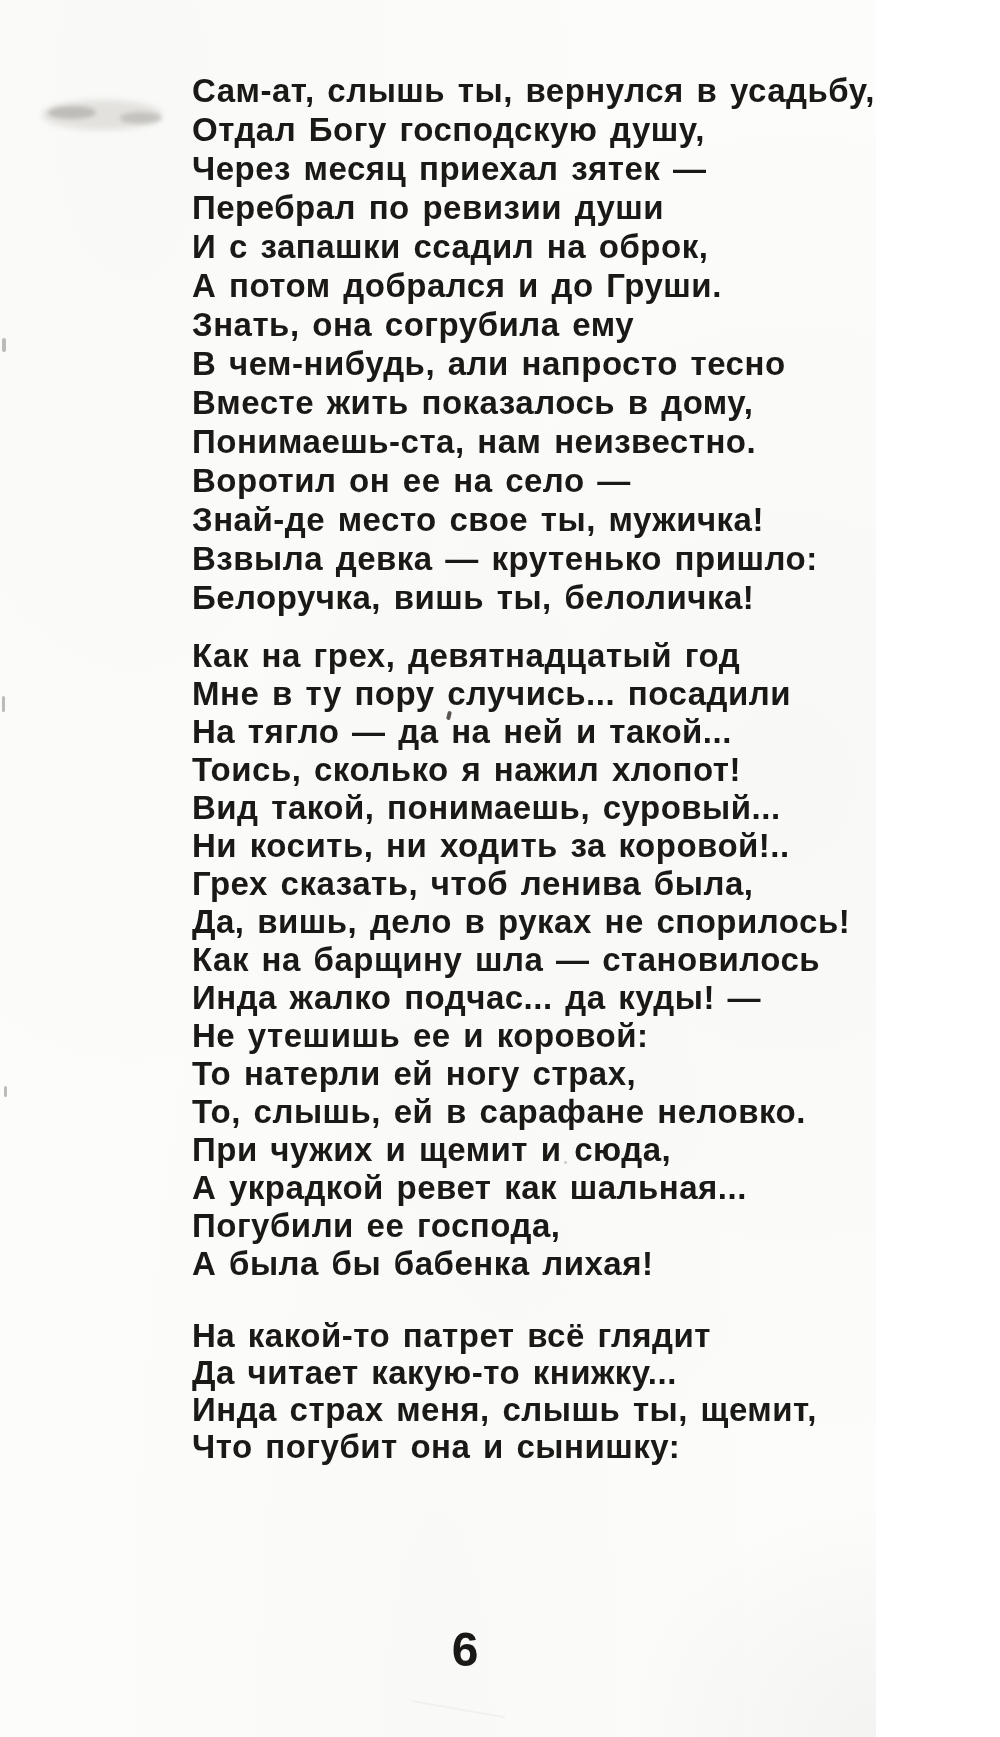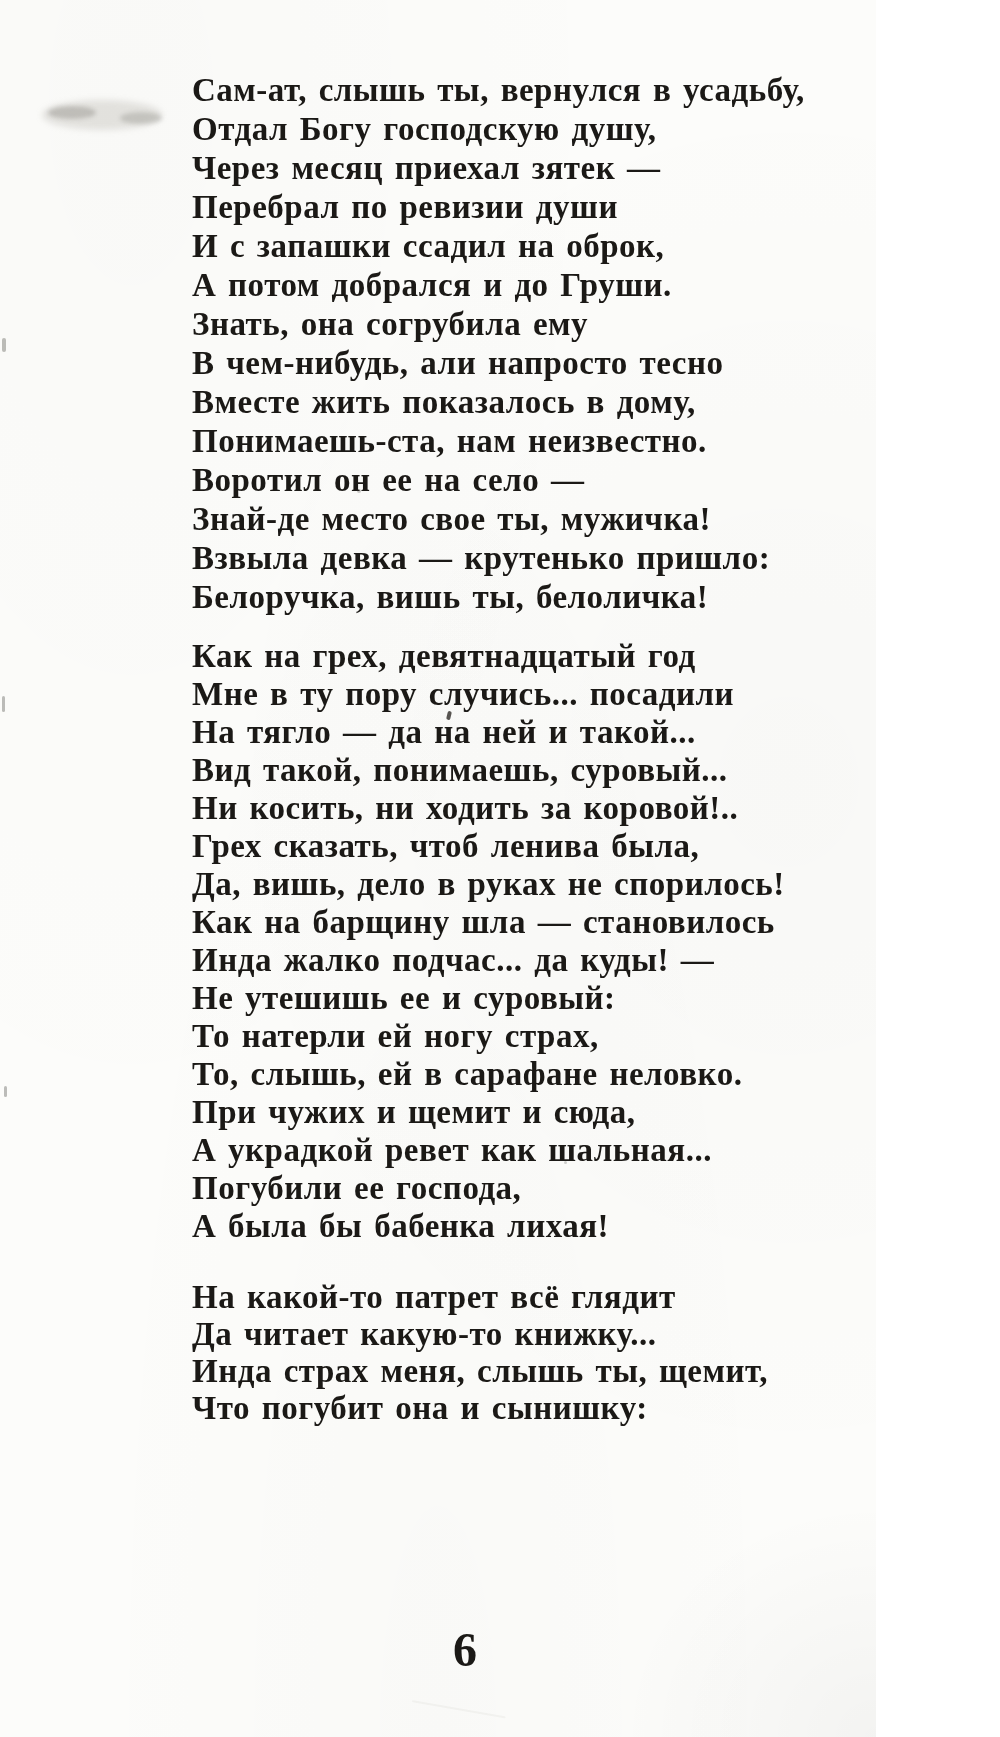--- a/index.html
+++ b/index.html
@@ -10,21 +10,21 @@
   .page{
     position:relative;
     width:876px;
     height:1737px;
     background:var(--paper-color);
     background-image:
       radial-gradient(ellipse at 90% 45%, rgba(0,0,0,0.015), transparent 55%),
       radial-gradient(ellipse at 15% 6%,  rgba(0,0,0,0.012), transparent 50%),
       radial-gradient(ellipse at 50% 100%, rgba(0,0,0,0.012), transparent 60%);
     overflow:hidden;
-    font-family:Liberation Serif, serif;
+    font-family:Liberation Sans, sans-serif;
   }
   
   .poem{
     position:absolute;
     left:192px;
     top:71px;
     color:var(--ink-color);
     font-weight:700;
     font-size:33px;
     letter-spacing:0.5px;
@@ -102,27 +102,28 @@
         <p class="line">Понимаешь-ста, нам неизвестно.</p>
         <p class="line">Воротил он ее на село —</p>
         <p class="line">Знай-де место свое ты, мужичка!</p>
         <p class="line">Взвыла девка — крутенько пришло:</p>
         <p class="line">Белоручка, вишь ты, белоличка!</p>
       </div>
       <div class="stanza">
         <p class="line">Как на грех, девятнадцатый год</p>
         <p class="line">Мне в ту пору случись... посадили</p>
         <p class="line">На тягло — да на ней и такой...</p>
+        <p class="line">Тоись, сколько я нажил хлопот!</p>
         <p class="line">Вид такой, понимаешь, суровый...</p>
         <p class="line">Ни косить, ни ходить за коровой!..</p>
         <p class="line">Грех сказать, чтоб ленива была,</p>
         <p class="line">Да, вишь, дело в руках не спорилось!</p>
         <p class="line">Как на барщину шла — становилось</p>
         <p class="line">Инда жалко подчас... да куды! —</p>
-        <p class="line">Не утешишь ее и суровый:</p>
+        <p class="line">Не утешишь ее и коровой:</p>
         <p class="line">То натерли ей ногу страх,</p>
         <p class="line">То, слышь, ей в сарафане неловко.</p>
         <p class="line">При чужих и щемит и сюда,</p>
         <p class="line">А украдкой ревет как шальная...</p>
         <p class="line">Погубили ее господа,</p>
         <p class="line">А была бы бабенка лихая!</p>
       </div>
       <div class="stanza">
         <p class="line">На какой-то патрет всё глядит</p>
         <p class="line">Да читает какую-то книжку...</p>

